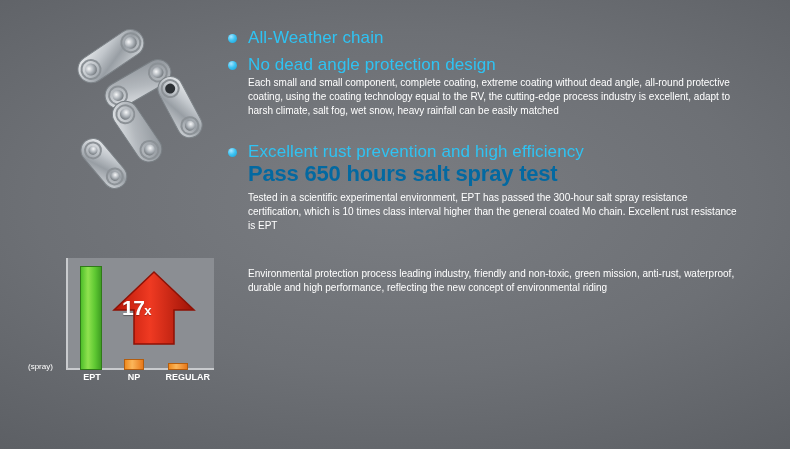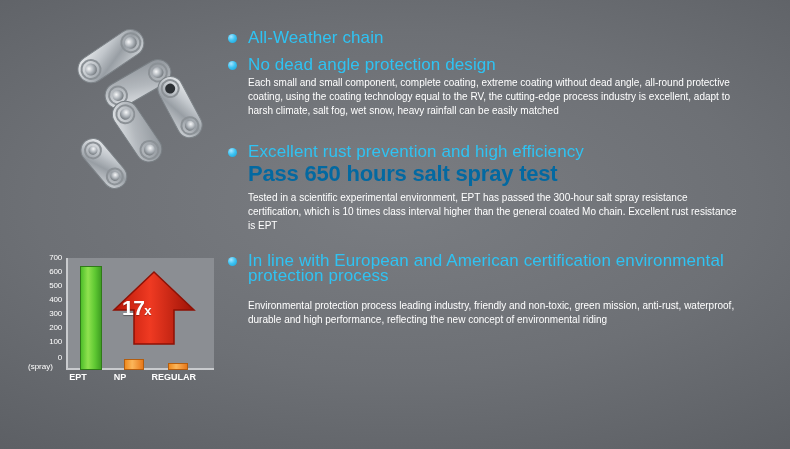--- a/index.html
+++ b/index.html
@@ -97,21 +97,21 @@
   }
   .bar-reg {
     left: 100px;
     width: 20px;
     background: linear-gradient(to right, #f08a1e 0%, #fbb65a 40%, #e8781a 100%);
     border: 1px solid #b35d0e;
     box-sizing: border-box;
   }
   .x-labels {
     position: absolute;
-    left: 24px;
+    left: 38px;
     top: 114px;
     width: 148px;
     height: 14px;
   }
   .x-label {
     position: absolute;
     font-size: 9px;
     color: #ffffff;
     font-weight: bold;
     text-align: center;
@@ -248,30 +248,20 @@
           <circle cx="36" cy="145" r="4.5" fill="url(#pin)"></circle>
           <circle cx="70" cy="145" r="8" fill="none" stroke="#8d9398" stroke-width="2"></circle>
           <circle cx="70" cy="145" r="4.5" fill="url(#pin)"></circle>
         </g>
       </g>
     </svg>
   </div>
 
   <div class="chart-block">
 
-    <div class="y-axis">
-      <div class="y-tick" style="top:0px;">700</div>
-      <div class="y-tick" style="top:14px;">600</div>
-      <div class="y-tick" style="top:28px;">500</div>
-      <div class="y-tick" style="top:42px;">400</div>
-      <div class="y-tick" style="top:56px;">300</div>
-      <div class="y-tick" style="top:70px;">200</div>
-      <div class="y-tick" style="top:84px;">100</div>
-      <div class="y-tick" style="top:100px;right:2px;">0</div>
-    </div>
     <div class="y-units">(spray)</div>
 
     <div class="chart-frame"></div>
 
     <div class="bars">
       <div class="bar bar-ept" style="height:104px;"></div>
       <div class="bar bar-np" style="height:11px;"></div>
       <div class="bar bar-reg" style="height:7px;"></div>
     </div>
 
@@ -318,24 +308,20 @@
       <span class="dot"></span>
       <div class="heading">Excellent rust prevention and high efficiency</div>
     </div>
 
     <div class="bigtitle">Pass 650 hours salt spray test</div>
 
     <div class="para">Tested in a scientific experimental environment, EPT has passed the 300-hour salt spray resistance certification, which is 10 times class interval higher than the general coated Mo chain. Excellent rust resistance is EPT</div>
 
     <div class="sp-20"></div>
 
-    <div class="bullet-row">
-      <span class="dot"></span>
-      <div class="heading">In line with European and American certification environmental protection process</div>
-    </div>
 
     <div class="sp-10"></div>
 
 
     <div class="para">Environmental protection process leading industry, friendly and non-toxic, green mission, anti-rust, waterproof, durable and high performance, reflecting the new concept of environmental riding</div>
 
   </div>
 </div>
 
 </body></html>

